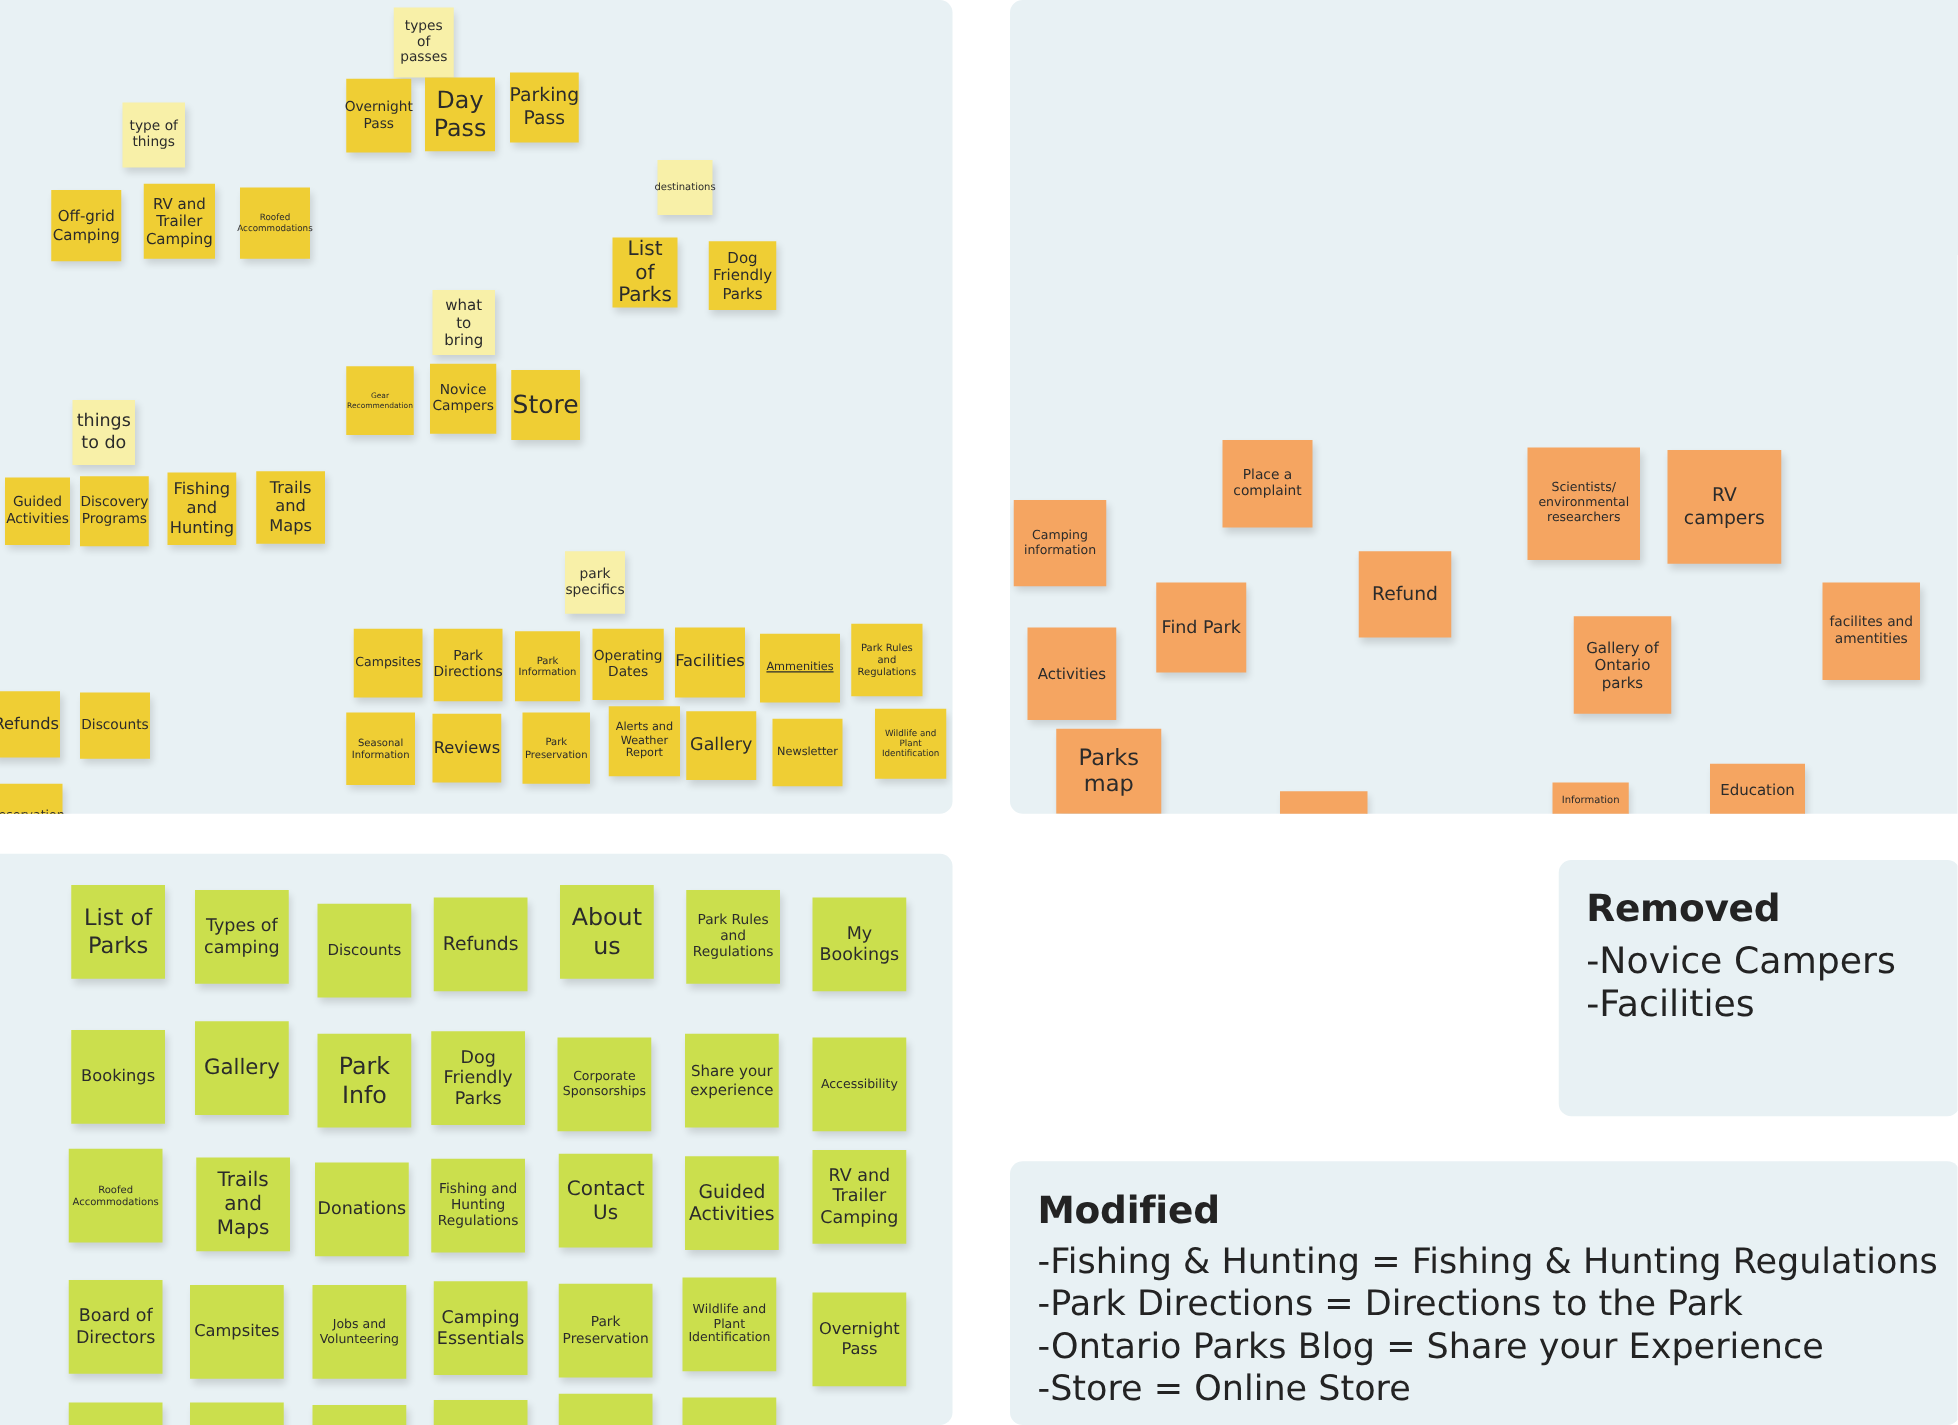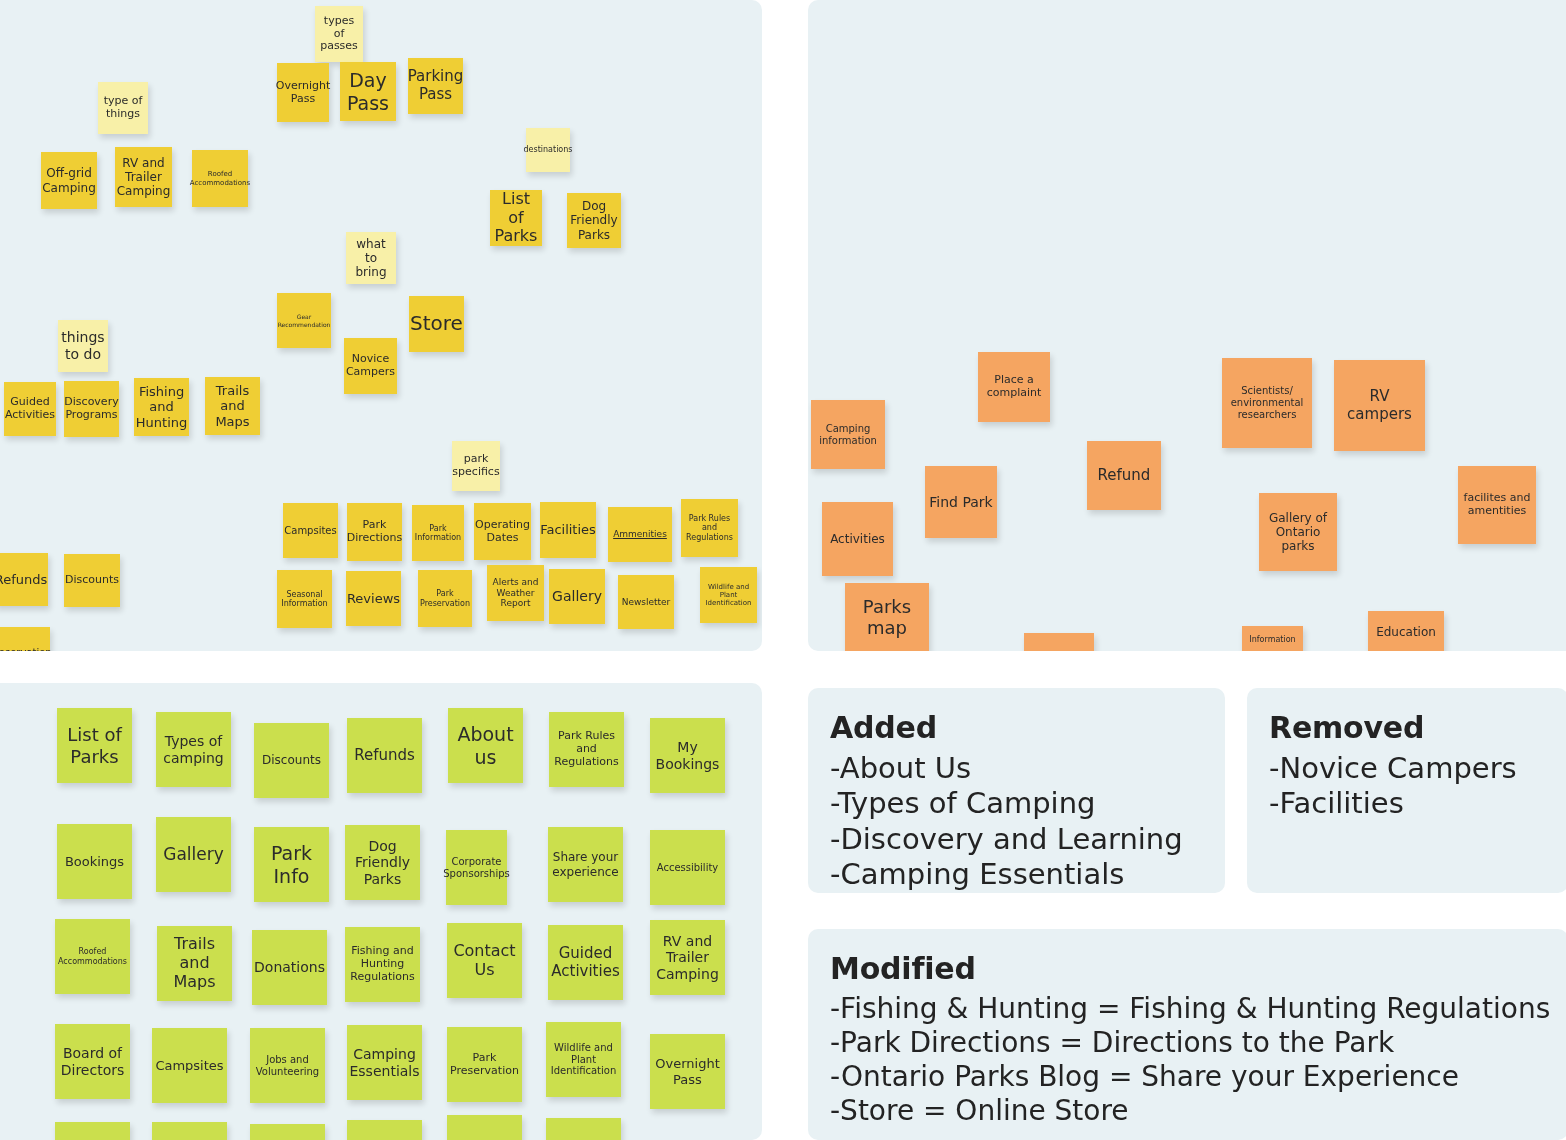--- a/index.html
+++ b/index.html
@@ -74,21 +74,21 @@
       <div class="note yellow" style="left: 408px; top: 58px; width: 55px; height: 56px; font-size: 15px;">Parking Pass</div>
       <div class="note pale" style="left: 526px; top: 128px; width: 44px; height: 44px; font-size: 8px;">destinations</div>
       <div class="note yellow" style="left: 41px; top: 152px; width: 56px; height: 57px; font-size: 12px;">Off-grid Camping</div>
       <div class="note yellow" style="left: 115px; top: 147px; width: 57px; height: 60px; font-size: 12px;">RV and Trailer Camping</div>
       <div class="note yellow" style="left: 192px; top: 150px; width: 56px; height: 57px; font-size: 7px;">Roofed Accommodations</div>
       <div class="note yellow" style="left: 490px; top: 190px; width: 52px; height: 56px; font-size: 16px;">List of Parks</div>
       <div class="note yellow" style="left: 567px; top: 193px; width: 54px; height: 55px; font-size: 12px;">Dog Friendly Parks</div>
       <div class="note pale" style="left: 346px; top: 232px; width: 50px; height: 52px; font-size: 12px;">what to bring</div>
       <div class="note pale" style="left: 58px; top: 320px; width: 50px; height: 52px; font-size: 14px;">things to do</div>
       <div class="note yellow" style="left: 277px; top: 293px; width: 54px; height: 55px; font-size: 6px;">Gear Recommendation</div>
-      <div class="note yellow" style="left: 344px; top: 291px; width: 53px; height: 56px; font-size: 11px; margin-top: 47px;">Novice Campers</div>
+      <div class="note yellow" style="left: 344px; top: 291px; width: 53px; height: 56px; font-size: 11px;">Novice Campers</div>
       <div class="note yellow" style="left: 409px; top: 296px; width: 55px; height: 56px; font-size: 20px;">Store</div>
       <div class="note yellow" style="left: 4px; top: 382px; width: 52px; height: 54px; font-size: 11px;">Guided Activities</div>
       <div class="note yellow" style="left: 64px; top: 381px; width: 55px; height: 56px; font-size: 11px;">Discovery Programs</div>
       <div class="note yellow" style="left: 134px; top: 378px; width: 55px; height: 58px; font-size: 13px;">Fishing and Hunting</div>
       <div class="note yellow" style="left: 205px; top: 377px; width: 55px; height: 58px; font-size: 13px;">Trails and Maps</div>
       <div class="note pale" style="left: 452px; top: 441px; width: 48px; height: 50px; font-size: 11px;">park specifics</div>
       <div class="note yellow" style="left: -6px; top: 553px; width: 54px; height: 53px; font-size: 13px;">Refunds</div>
       <div class="note yellow" style="left: 64px; top: 554px; width: 56px; height: 53px; font-size: 11px;">Discounts</div>
       <div class="note yellow" style="left: -6px; top: 627px; width: 56px; height: 52px; font-size: 10px;">Reservation</div>
       <div class="note yellow" style="left: 283px; top: 503px; width: 55px; height: 55px; font-size: 10px;">Campsites</div>
@@ -126,21 +126,21 @@
       <div class="note green" style="left: 156px; top: 29px; width: 75px; height: 75px; font-size: 14px;">Types of camping</div>
       <div class="note green" style="left: 254px; top: 40px; width: 75px; height: 75px; font-size: 12px;">Discounts</div>
       <div class="note green" style="left: 347px; top: 35px; width: 75px; height: 75px; font-size: 15px;">Refunds</div>
       <div class="note green" style="left: 448px; top: 25px; width: 75px; height: 75px; font-size: 19px;">About us</div>
       <div class="note green" style="left: 549px; top: 29px; width: 75px; height: 75px; font-size: 11px;">Park Rules and Regulations</div>
       <div class="note green" style="left: 650px; top: 35px; width: 75px; height: 75px; font-size: 14px;">My Bookings</div>
       <div class="note green" style="left: 57px; top: 141px; width: 75px; height: 75px; font-size: 13px;">Bookings</div>
       <div class="note green" style="left: 156px; top: 134px; width: 75px; height: 75px; font-size: 17px;">Gallery</div>
       <div class="note green" style="left: 254px; top: 144px; width: 75px; height: 75px; font-size: 19px;">Park Info</div>
       <div class="note green" style="left: 345px; top: 142px; width: 75px; height: 75px; font-size: 14px;">Dog Friendly Parks</div>
-      <div class="note green" style="left: 446px; top: 147px; width: 61px; height: 75px; font-size: 10px;">Corporate Sponsorships</div>
+      <div class="note green" style="left: 446px; top: 147px; width: 75px; height: 75px; font-size: 10px;">Corporate Sponsorships</div>
       <div class="note green" style="left: 548px; top: 144px; width: 75px; height: 75px; font-size: 12px;">Share your experience</div>
       <div class="note green" style="left: 650px; top: 147px; width: 75px; height: 75px; font-size: 10px; text-align: center;">Accessibility</div>
       <div class="note green" style="left: 55px; top: 236px; width: 75px; height: 75px; font-size: 8px;">Roofed Accommodations</div>
       <div class="note green" style="left: 157px; top: 243px; width: 75px; height: 75px; font-size: 16px;">Trails and Maps</div>
       <div class="note green" style="left: 252px; top: 247px; width: 75px; height: 75px; font-size: 14px;">Donations</div>
       <div class="note green" style="left: 345px; top: 244px; width: 75px; height: 75px; font-size: 11px;">Fishing and Hunting Regulations</div>
       <div class="note green" style="left: 447px; top: 240px; width: 75px; height: 75px; font-size: 16px;">Contact Us</div>
       <div class="note green" style="left: 548px; top: 242px; width: 75px; height: 75px; font-size: 15px;">Guided Activities</div>
       <div class="note green" style="left: 650px; top: 237px; width: 75px; height: 75px; font-size: 14px;">RV and Trailer Camping</div>
       <div class="note green" style="left: 55px; top: 341px; width: 75px; height: 75px; font-size: 14px;">Board of Directors</div>
@@ -151,29 +151,20 @@
       <div class="note green" style="left: 546px; top: 339px; width: 75px; height: 75px; font-size: 10px;">Wildlife and Plant Identification</div>
       <div class="note green" style="left: 650px; top: 351px; width: 75px; height: 75px; font-size: 13px;">Overnight Pass</div>
       <div class="note green" style="left: 55px; top: 439px; width: 75px; height: 70px; font-size: 14px;">Booking</div>
       <div class="note green" style="left: 152px; top: 439px; width: 75px; height: 70px; font-size: 14px;">Off-grid</div>
       <div class="note green" style="left: 250px; top: 441px; width: 75px; height: 70px; font-size: 13px;">Operating</div>
       <div class="note green" style="left: 347px; top: 437px; width: 75px; height: 70px; font-size: 13px;"></div>
       <div class="note green" style="left: 447px; top: 432px; width: 75px; height: 70px; font-size: 18px;">Online</div>
       <div class="note green" style="left: 546px; top: 435px; width: 75px; height: 70px; font-size: 14px;">Discovery</div>
     </div>
 
-  <div class="panel txtpanel" id="panel-added">
-    <h2>Added</h2>
-    <div id="added-list">
-        <div class="line">-About Us</div>
-        <div class="line">-Types of Camping</div>
-        <div class="line">-Discovery and Learning</div>
-        <div class="line">-Camping Essentials</div>
-      </div>
-  </div>
 
   <div class="panel txtpanel" id="panel-removed">
     <h2>Removed</h2>
     <div id="removed-list">
         <div class="line">-Novice Campers</div>
         <div class="line">-Facilities</div>
       </div>
   </div>
 
   <div class="panel txtpanel" id="panel-modified">

